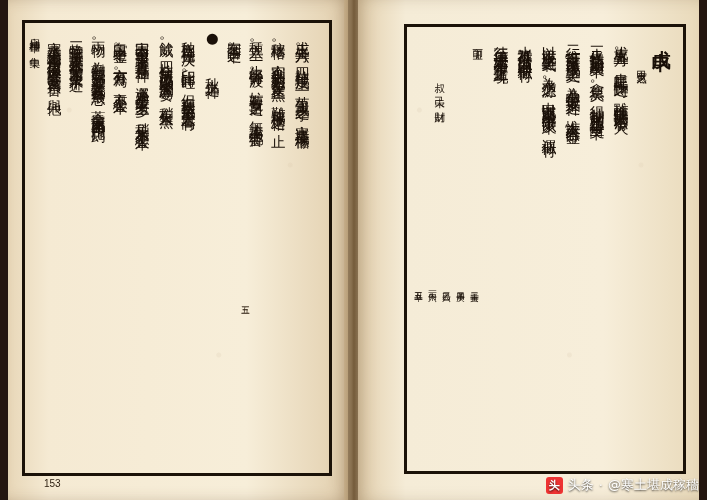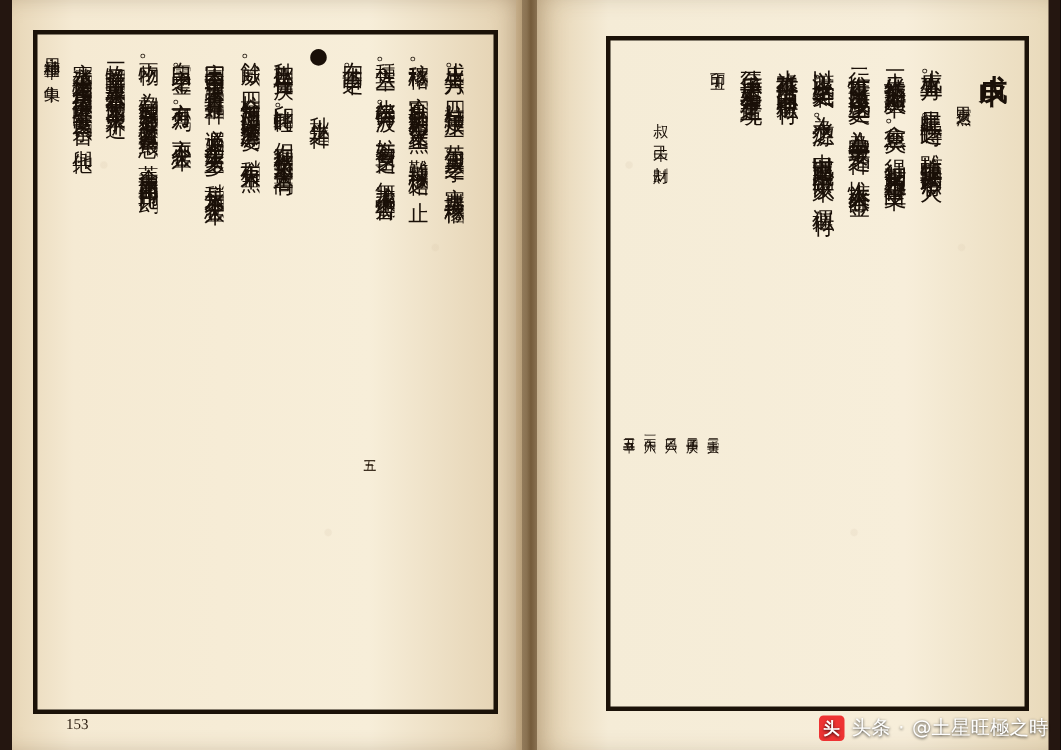--- a/index.html
+++ b/index.html
@@ -103,21 +103,21 @@
     letter-spacing: 3px;
     font-weight: 700;
   }
 
   .page-number {
     position: absolute;
     left: 44px;
     top: 478px;
     font-size: 10px;
     color: #2a1c0e;
-    font-family: Liberation Serif, serif;
+    font-family: Liberation Sans, sans-serif;
   }
 
   .side-note {
     position: absolute;
     writing-mode: vertical-rl;
     text-orientation: upright;
     font-size: 8.5px;
     color: #241608;
     letter-spacing: 0;
     font-family: "DejaVu Serif", serif;
@@ -214,16 +214,16 @@
   <div class="vcol rp-col tiny" style="left:470px; top:286px; height:120px;">三二壬寅</div>
   <div class="vcol rp-col tiny" style="left:456px; top:286px; height:120px;">四二庚子</div>
   <div class="vcol rp-col tiny" style="left:442px; top:286px; height:120px;">二六乙巳</div>
   <div class="vcol rp-col tiny" style="left:428px; top:286px; height:120px;">一六丙午</div>
   <div class="vcol rp-col tiny" style="left:414px; top:286px; height:120px;">五二辛丑</div>
 
   <div class="watermark">
     <span class="wm-logo">头</span>
     <span>头条</span>
     <span class="wm-sep">·</span>
-    <span>@土星旺極之時</span>
+    <span>@寒土堪成稼穡</span>
   </div>
 
 </div>
 
 </body></html>

